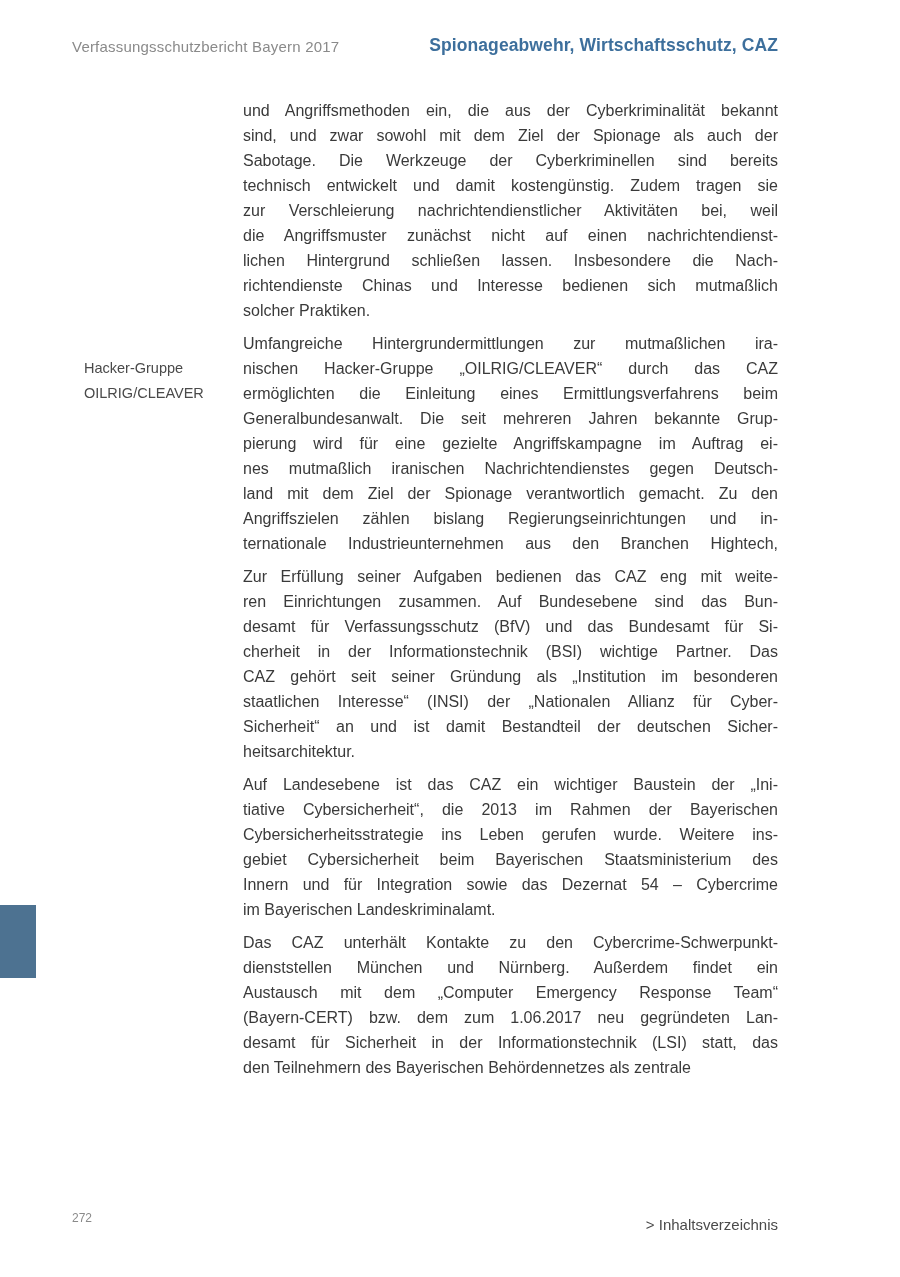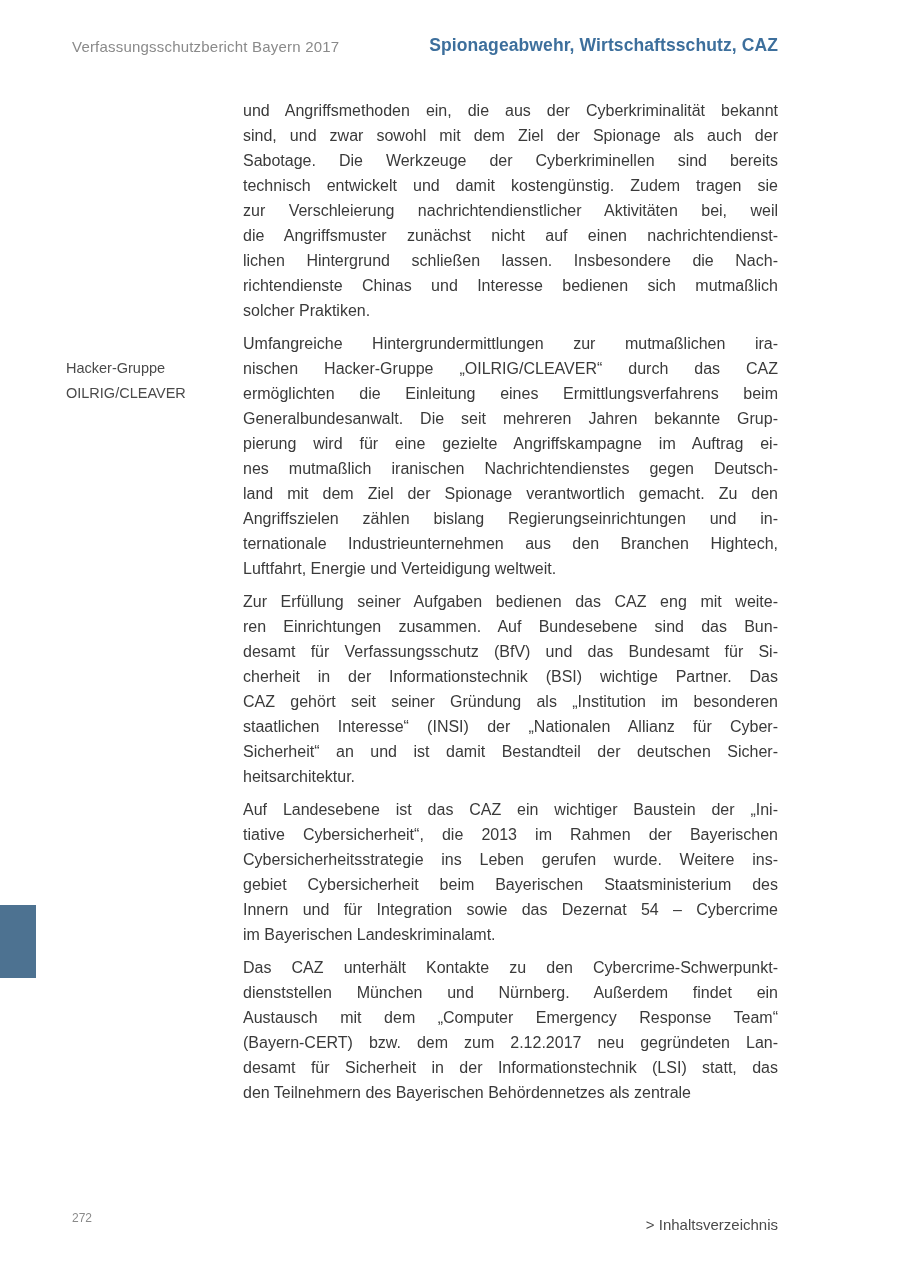--- a/index.html
+++ b/index.html
@@ -37,21 +37,21 @@
     font-size: 16px;
     line-height: 25px;
     color: #3a3a3a;
   }
   .para { margin: 0 0 8px 0; }
   .para .line { text-align: justify; text-align-last: justify; }
   .para .line.last { text-align-last: left; }
   
   .margin-note {
     position: absolute;
-    left: 66px; top: 356px;
+    left: 84px; top: 356px;
     font-size: 14.5px;
     line-height: 25px;
     color: #4a4a4a;
   }
   
   .chapter-tab {
     position: absolute;
     left: 0; top: 905px;
     width: 36px; height: 73px;
     background: #4d7291;
@@ -102,21 +102,20 @@
     <div class="para">
         <div class="line">Umfangreiche Hintergrundermittlungen zur mutmaßlichen ira-</div>
         <div class="line">nischen Hacker-Gruppe „OILRIG/CLEAVER“ durch das CAZ</div>
         <div class="line">ermöglichten die Einleitung eines Ermittlungsverfahrens beim</div>
         <div class="line">Generalbundesanwalt. Die seit mehreren Jahren bekannte Grup-</div>
         <div class="line">pierung wird für eine gezielte Angriffskampagne im Auftrag ei-</div>
         <div class="line">nes mutmaßlich iranischen Nachrichtendienstes gegen Deutsch-</div>
         <div class="line">land mit dem Ziel der Spionage verantwortlich gemacht. Zu den</div>
         <div class="line">Angriffszielen zählen bislang Regierungseinrichtungen und in-</div>
         <div class="line">ternationale Industrieunternehmen aus den Branchen Hightech,</div>
-        <div class="line last">Luftfahrt, Energie und Verteidigung weltweit.</div>
       </div>
     <div class="para">
         <div class="line">Zur Erfüllung seiner Aufgaben bedienen das CAZ eng mit weite-</div>
         <div class="line">ren Einrichtungen zusammen. Auf Bundesebene sind das Bun-</div>
         <div class="line">desamt für Verfassungsschutz (BfV) und das Bundesamt für Si-</div>
         <div class="line">cherheit in der Informationstechnik (BSI) wichtige Partner. Das</div>
         <div class="line">CAZ gehört seit seiner Gründung als „Institution im besonderen</div>
         <div class="line">staatlichen Interesse“ (INSI) der „Nationalen Allianz für Cyber-</div>
         <div class="line">Sicherheit“ an und ist damit Bestandteil der deutschen Sicher-</div>
         <div class="line last">heitsarchitektur.</div>
@@ -126,21 +125,21 @@
         <div class="line">tiative Cybersicherheit“, die 2013 im Rahmen der Bayerischen</div>
         <div class="line">Cybersicherheitsstrategie ins Leben gerufen wurde. Weitere ins-</div>
         <div class="line">gebiet Cybersicherheit beim Bayerischen Staatsministerium des</div>
         <div class="line">Innern und für Integration sowie das Dezernat 54 – Cybercrime</div>
         <div class="line last">im Bayerischen Landeskriminalamt.</div>
       </div>
     <div class="para">
         <div class="line">Das CAZ unterhält Kontakte zu den Cybercrime-Schwerpunkt-</div>
         <div class="line">dienststellen München und Nürnberg. Außerdem findet ein</div>
         <div class="line">Austausch mit dem „Computer Emergency Response Team“</div>
-        <div class="line">(Bayern-CERT) bzw. dem zum 2.12.2017 neu gegründeten Lan-</div>
+        <div class="line">(Bayern-CERT) bzw. dem zum 1.06.2017 neu gegründeten Lan-</div>
         <div class="line">desamt für Sicherheit in der Informationstechnik (LSI) statt, das</div>
         <div class="line last">den Teilnehmern des Bayerischen Behördennetzes als zentrale</div>
       </div>
   </main>
 
   <div class="chapter-tab"></div>
 
   <footer>
     <span class="footer-page">272</span>
     <a class="footer-toc">&gt; Inhaltsverzeichnis</a>

